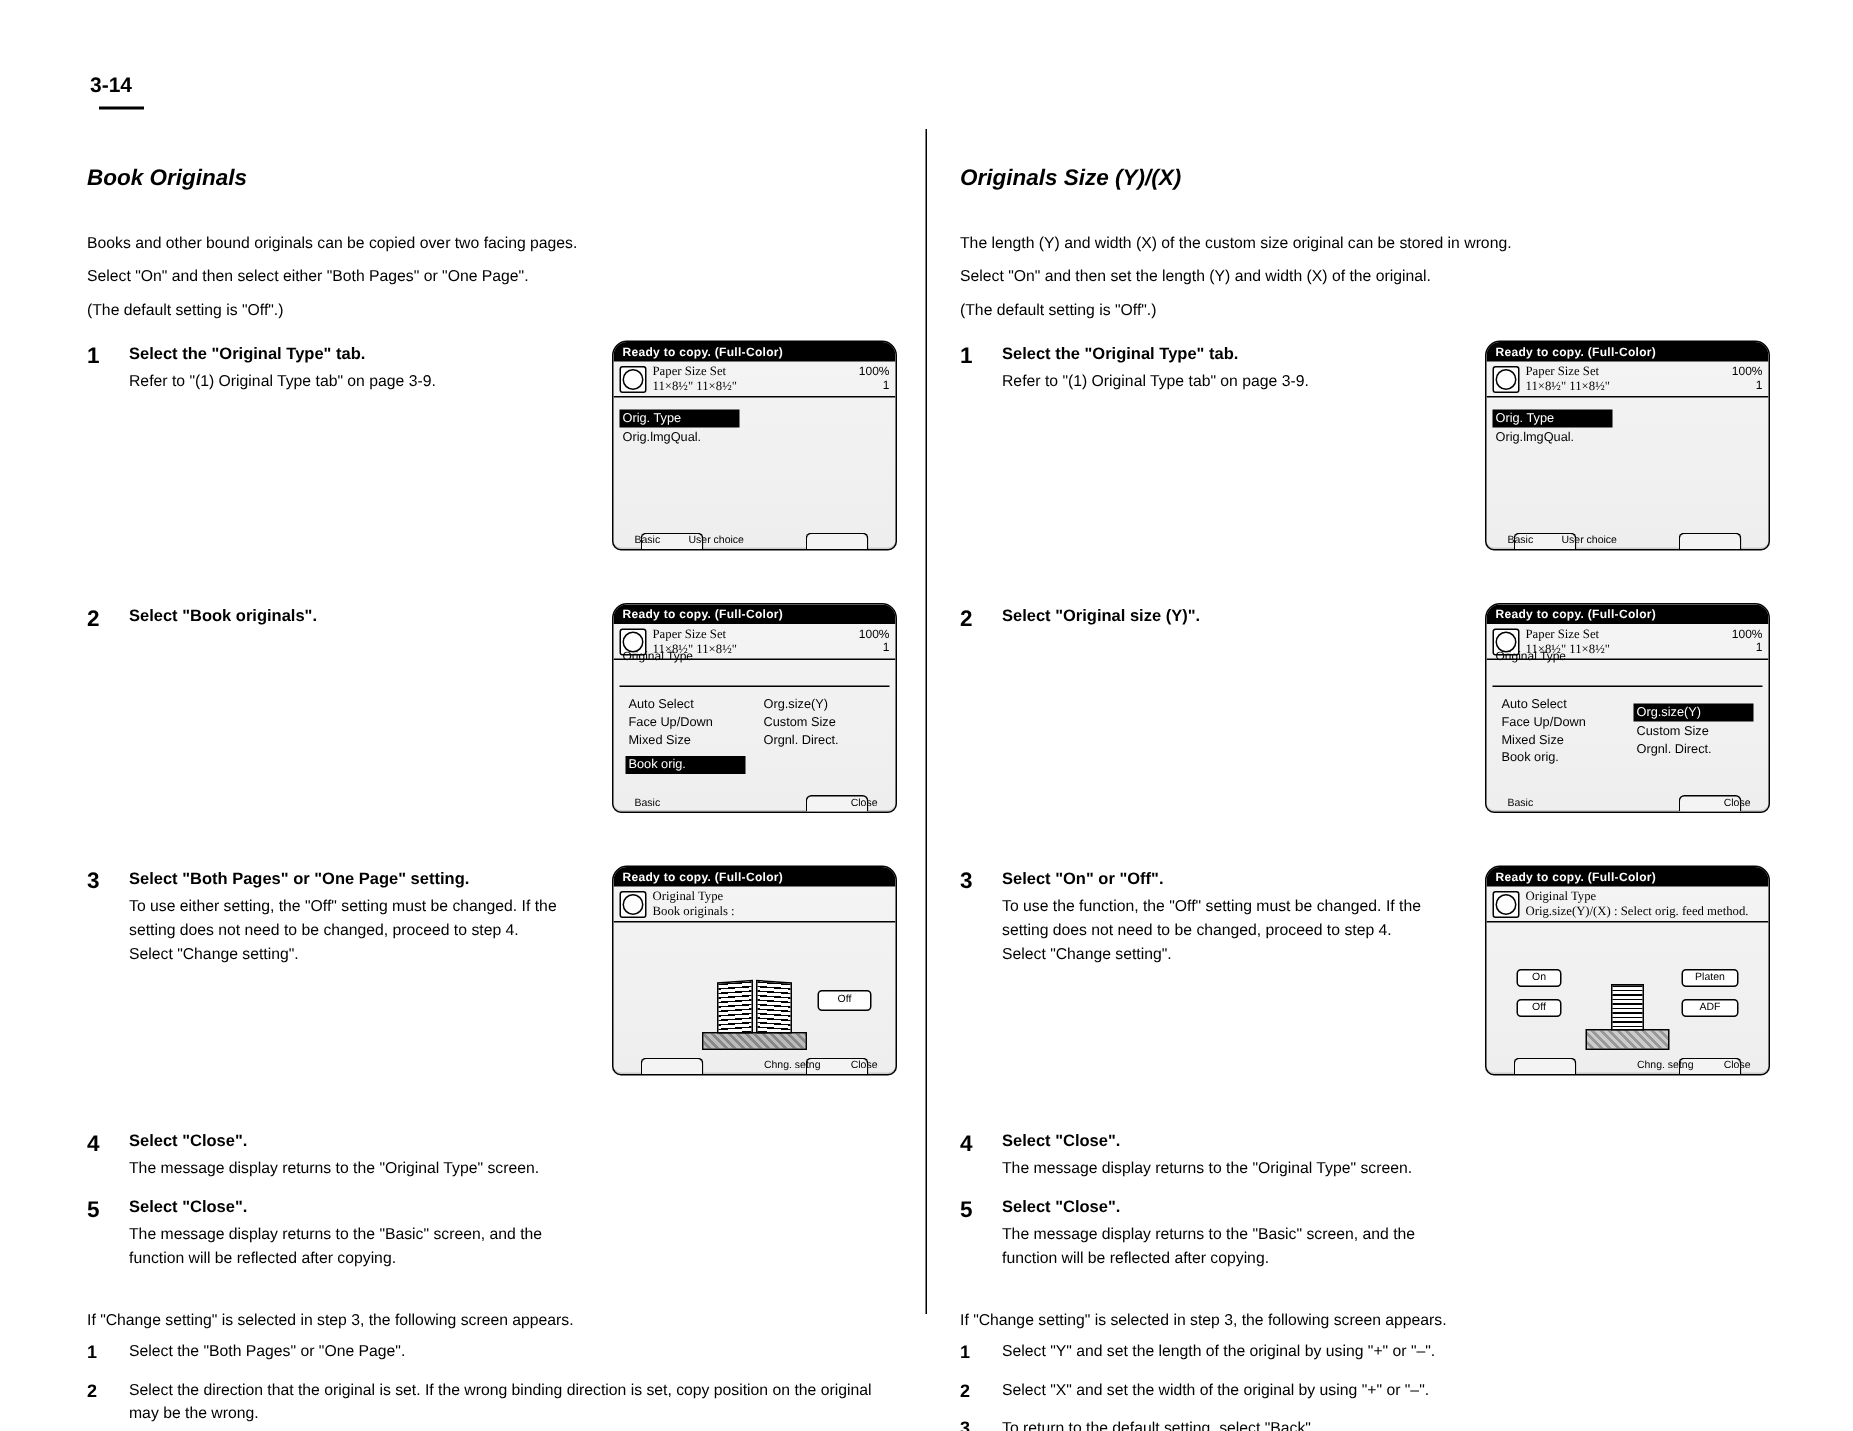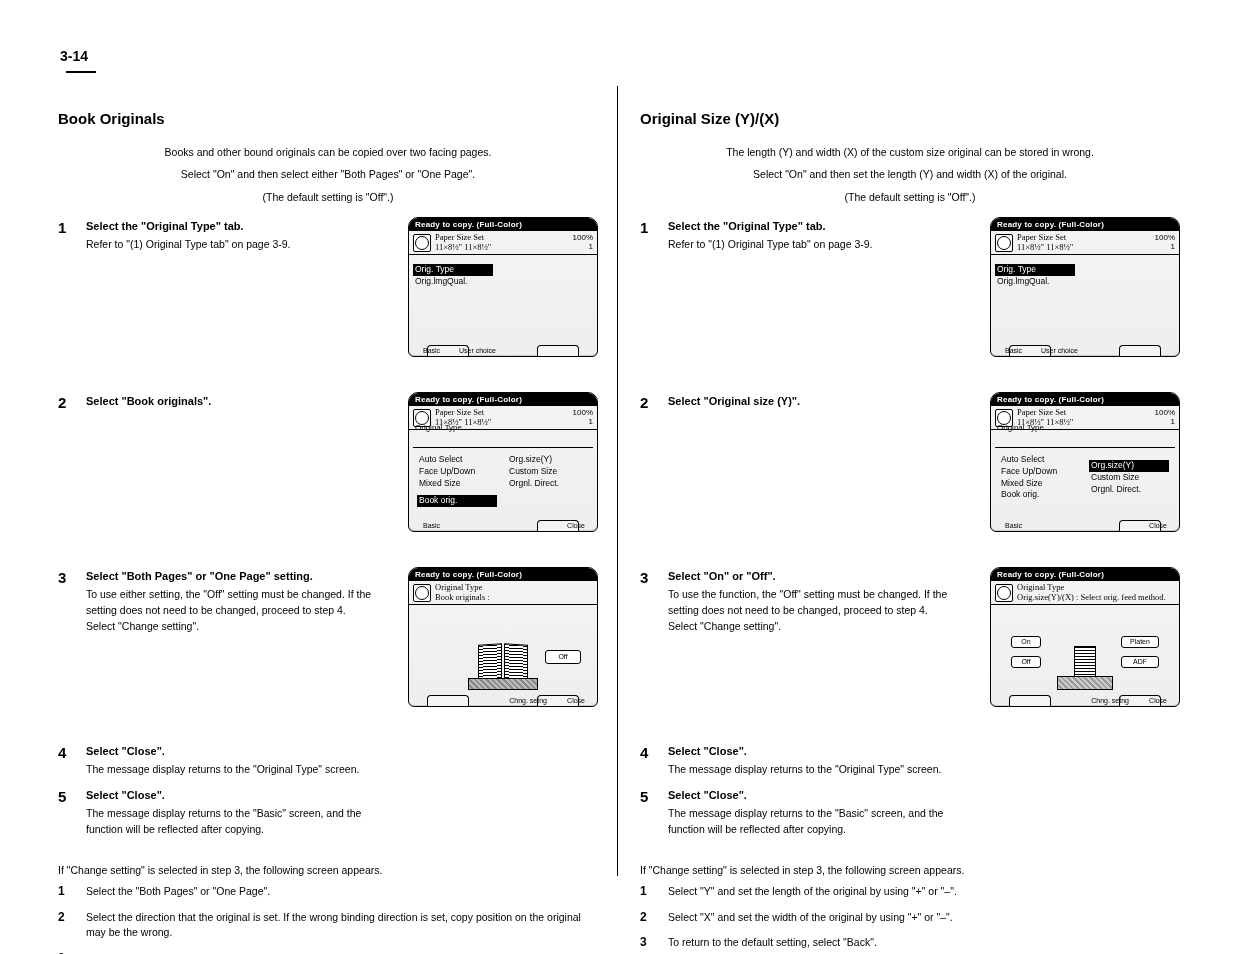--- a/index.html
+++ b/index.html
@@ -27,24 +27,24 @@
   }
   .col-left, .col-right {
     position: absolute;
     top: 110px;
     width: 540px;
   }
   .col-left  { left: 58px; }
   .col-right { left: 640px; }
 
   .h-title {
-    font-size: 15px; font-weight: bold; margin-bottom: 17px;
+    font-size: 15px; font-weight: bold; margin-bottom: 27px; font-style: italic;
   }
   .h-sub {
-    font-size: 10.5px; margin-bottom: 4px; line-height: 1.3; text-align: center;
+    font-size: 10.5px; margin-bottom: 4px; line-height: 1.3;
   }
   .body-txt {
     font-size: 10.5px; line-height: 1.55; margin-bottom: 6px;
     width: 330px;
   }
   .body-txt.under { width: 540px; }
 
   .step {
     display: flex; gap: 10px; margin-bottom: 10px;
     width: 540px;
@@ -302,21 +302,21 @@
         <div class="step">
       <div class="step-num" style="font-size:12px">3</div>
       <div class="step-body">
             <div class="step-text under" style="width:500px">To return to the default setting, select "Back".</div>
           </div>
         </div>
       </div>
 </div>
 
 <div class="col-right">
-  <div class="h-title">Original Size (Y)/(X)</div>
+  <div class="h-title">Originals Size (Y)/(X)</div>
   <div class="h-sub body-txt under">The length (Y) and width (X) of the custom size original can be stored in wrong.</div>
   <div class="h-sub body-txt under">Select "On" and then set the length (Y) and width (X) of the original.</div>
   <div class="h-sub body-txt under" style="margin-bottom:14px;">(The default setting is "Off".)</div>
 
   <div id="right-steps">
         <div class="step tall-1">
       <div class="step-num">1</div>
       <div class="step-body">
         <div class="step-head">Select the "Original Type" tab.</div>
         <div class="step-text">Refer to "(1) Original Type tab" on page 3-9.</div>

